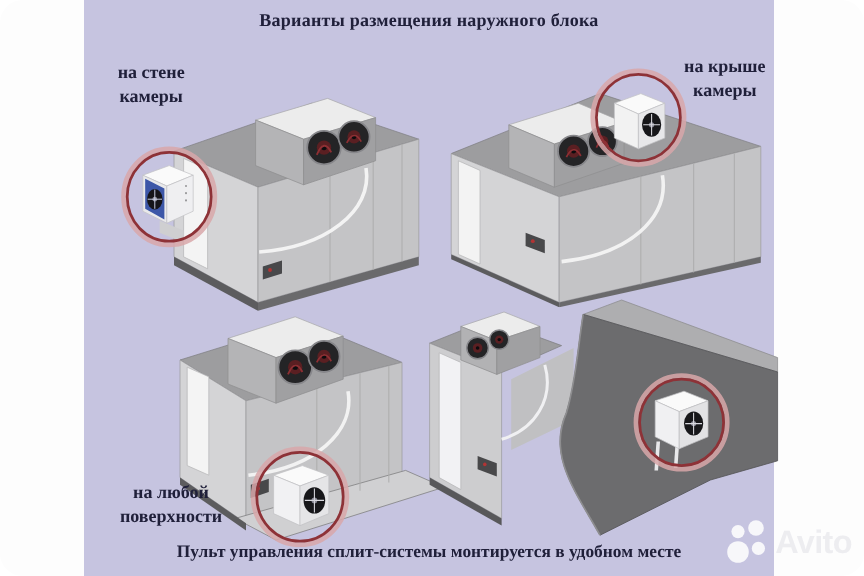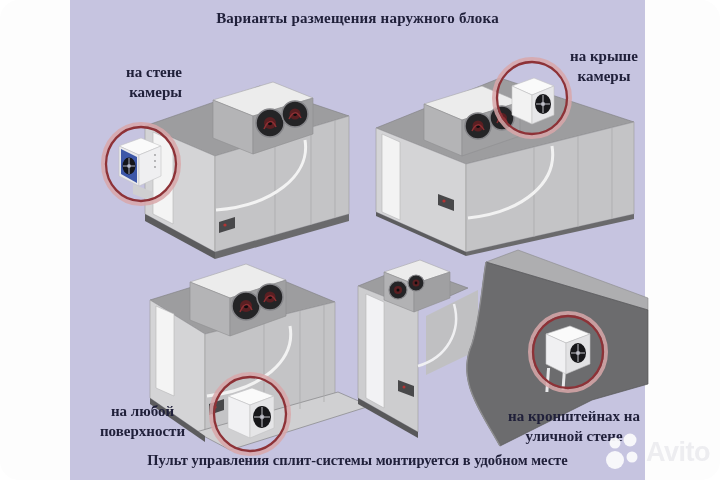--- a/index.html
+++ b/index.html
@@ -5,21 +5,21 @@
   html,body{margin:0;padding:0;}
   body{font-family:"Liberation Serif","DejaVu Serif",serif;}
   .canvas{position:relative;width:720px;height:480px;background:#fdfdfd;overflow:hidden;border-radius:19px;}
   .content{position:absolute;left:70px;top:0;width:575px;height:480px;background:#c6c4e0;}
   .page-title{position:absolute;left:70px;top:10px;width:575px;text-align:center;
     font-size:15px;font-weight:600;color:#20203a;letter-spacing:.2px;}
   .caption{position:absolute;left:70px;top:452px;width:575px;text-align:center;
     font-size:14.5px;font-weight:700;color:#20203a;}
   .variant-label{position:absolute;text-align:center;font-size:15px;font-weight:600;
     line-height:1.3;color:#20203a;}
-  .lbl-wall{left:70px;top:63px;width:112px;text-align:right;}
+  .lbl-wall{left:70px;top:52px;width:112px;}
   .lbl-roof{left:548px;top:47px;width:112px;}
   .lbl-surface{left:70px;top:402px;width:145px;}
   .lbl-bracket{left:500px;top:407px;width:148px;}
   .fig{position:absolute;}
   .fig-wall{left:95px;top:56px;}
   .fig-roof{left:366px;top:48px;}
   .fig-surface{left:78px;top:246px;}
   .fig-bracket{left:356px;top:240px;}
   .watermark{position:absolute;left:604px;top:432px;display:flex;align-items:center;}
   .wm-text{font-family:"Liberation Sans","DejaVu Sans",sans-serif;font-weight:700;
@@ -219,21 +219,20 @@
     </g>
     <g>
       <ellipse cx="212" cy="112" rx="38" ry="39" fill="none" stroke="#d8a7a9" stroke-width="4" opacity="0.85"></ellipse>
       <ellipse cx="212" cy="112" rx="35" ry="36" fill="none" stroke="#8e3237" stroke-width="2.3"></ellipse>
     </g>
   </svg>
 
   <div class="variant-label lbl-wall">на стене камеры</div>
   <div class="variant-label lbl-surface">на любой поверхности</div>
   <div class="variant-label lbl-roof">на крыше камеры</div>
-  <div class="variant-label lbl-bracket">на кронштейнах на уличной стене</div>
 
   <div class="caption">Пульт управления сплит-системы монтируется в удобном месте</div>
 
   <div class="watermark">
     <svg width="38" height="40" viewBox="0 0 38 40">
       <g fill="#fbfbfd" opacity="0.93">
         <circle cx="11" cy="11" r="5.5"></circle>
         <circle cx="26" cy="8" r="6.5"></circle>
         <circle cx="11" cy="28" r="9"></circle>
         <circle cx="28" cy="25" r="5.5"></circle>

